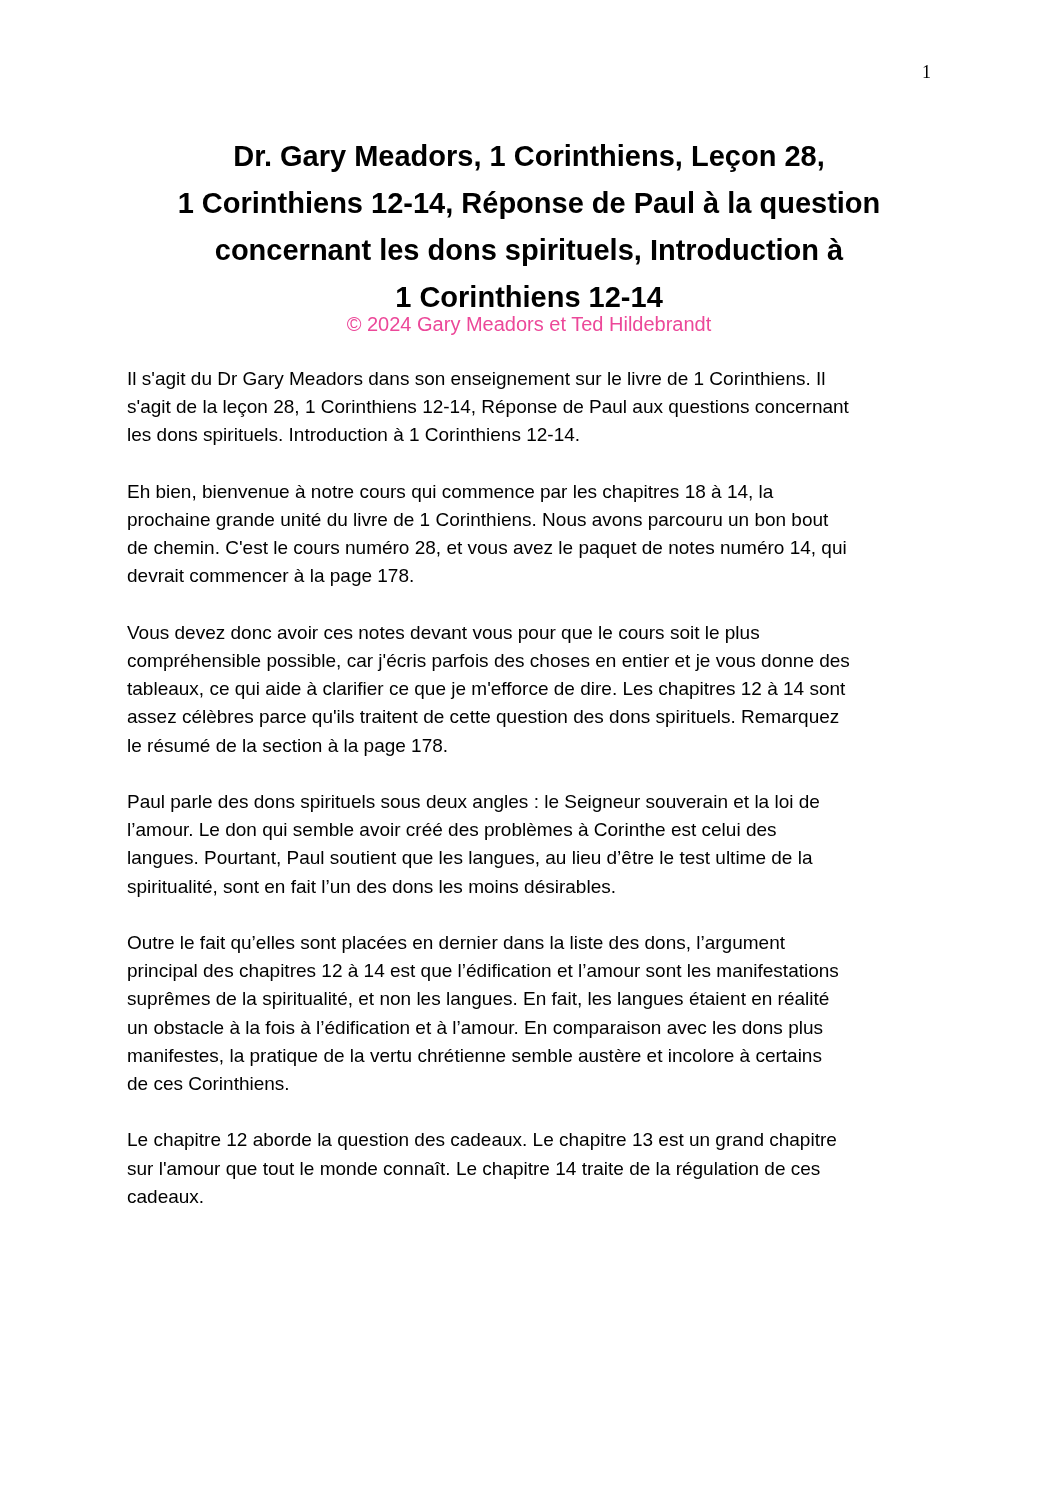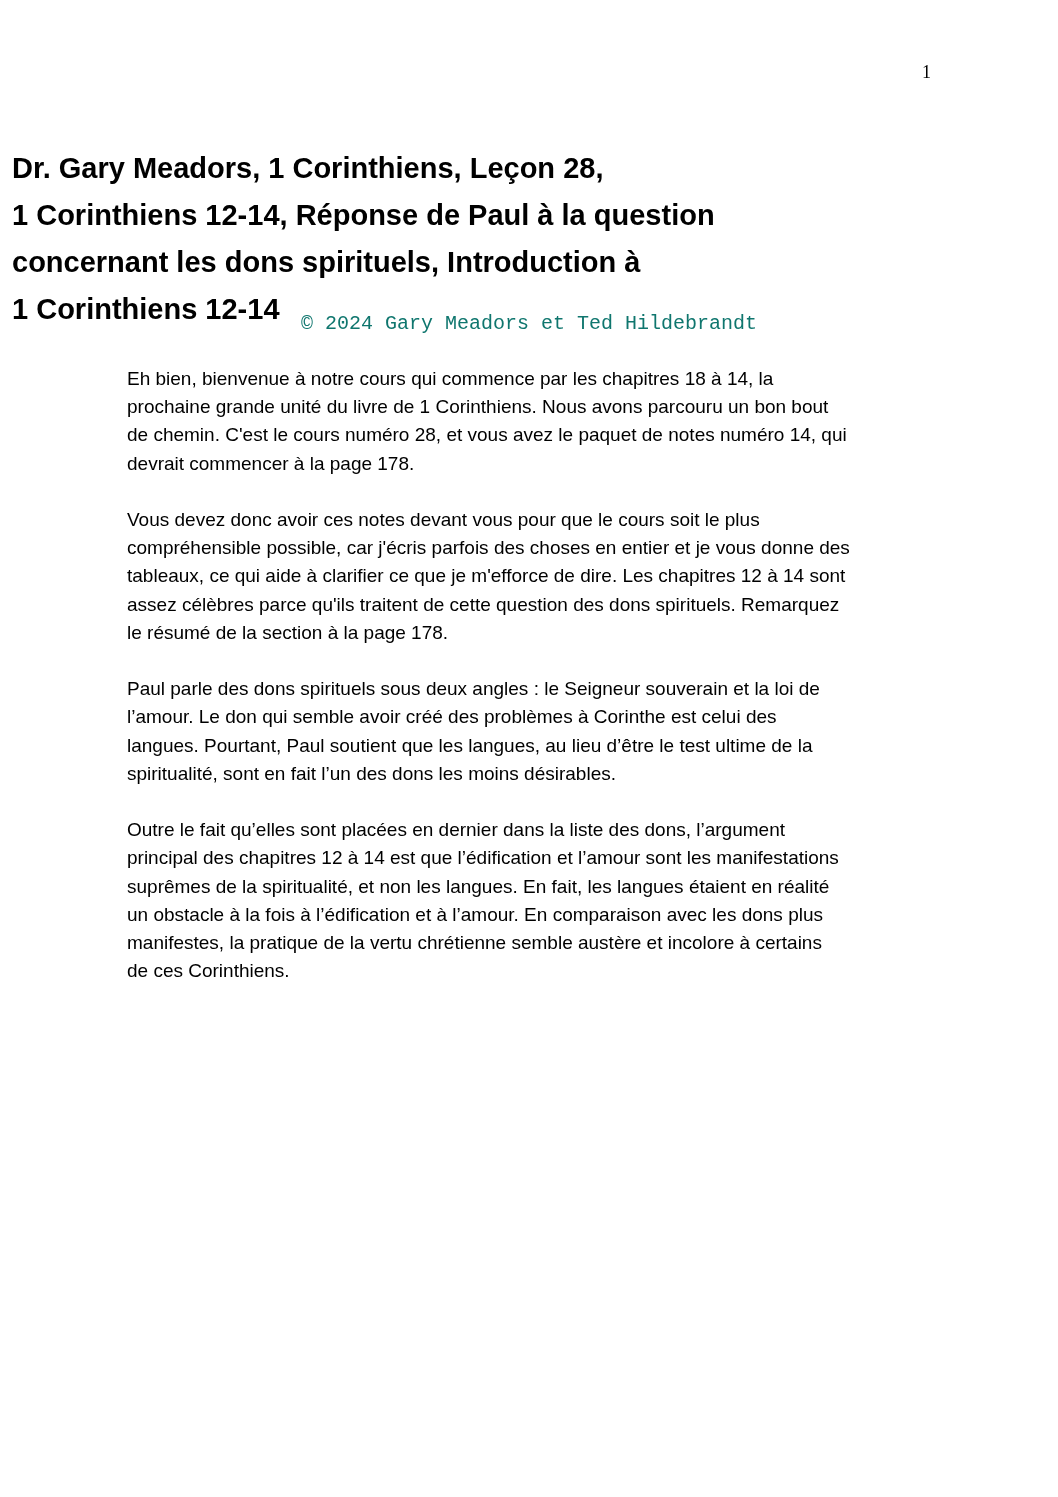--- a/index.html
+++ b/index.html
@@ -23,38 +23,39 @@
     font-family: "Liberation Serif", serif;
     font-size: 18px;
     line-height: 20px;
     color: #000000;
   }
   .doc-title {
     position: absolute;
     top: 133px;
     left: 0;
     right: 0;
-    margin: 12px;
+    margin: 0;
+    text-align: center;
     font-family: "Liberation Sans", sans-serif;
     font-weight: bold;
     font-size: 29px;
     line-height: 47px;
     white-space: pre-line;
     color: #000000;
   }
   .copyright {
     position: absolute;
     top: 311px;
     left: 0;
     right: 0;
     text-align: center;
-    font-family: Liberation Mono, monospace;
+    font-family: Liberation Sans, sans-serif;
     font-size: 20px;
     line-height: 26px;
-    color: #0f766e;
+    color: #ec4899;
   }
   .body-text {
     position: absolute;
     top: 365px;
     left: 127px;
     width: 806px;
     font-family: "Liberation Sans", sans-serif;
     font-size: 19px;
     line-height: 28.2px;
     color: #000000;
@@ -72,33 +73,39 @@
   <div class="page-number">1</div>
 
   <h1 class="doc-title">Dr. Gary Meadors, 1 Corinthiens, Leçon 28,
 1 Corinthiens 12-14, Réponse de Paul à la question
 concernant les dons spirituels, Introduction à
 1 Corinthiens 12-14</h1>
 
   <div class="copyright">© 2024 Gary Meadors et Ted Hildebrandt</div>
 
   <div class="body-text" id="body-text">
+      <p>Il s'agit du Dr Gary Meadors dans son enseignement sur le livre de 1 Corinthiens. Il
+s'agit de la leçon 28, 1 Corinthiens 12-14, Réponse de Paul aux questions concernant
+les dons spirituels. Introduction à 1 Corinthiens 12-14.</p>
       <p>Eh bien, bienvenue à notre cours qui commence par les chapitres 18 à 14, la
 prochaine grande unité du livre de 1 Corinthiens. Nous avons parcouru un bon bout
 de chemin. C'est le cours numéro 28, et vous avez le paquet de notes numéro 14, qui
 devrait commencer à la page 178.</p>
       <p>Vous devez donc avoir ces notes devant vous pour que le cours soit le plus
 compréhensible possible, car j'écris parfois des choses en entier et je vous donne des
 tableaux, ce qui aide à clarifier ce que je m'efforce de dire. Les chapitres 12 à 14 sont
 assez célèbres parce qu'ils traitent de cette question des dons spirituels. Remarquez
 le résumé de la section à la page 178.</p>
       <p>Paul parle des dons spirituels sous deux angles : le Seigneur souverain et la loi de
 l’amour. Le don qui semble avoir créé des problèmes à Corinthe est celui des
 langues. Pourtant, Paul soutient que les langues, au lieu d’être le test ultime de la
 spiritualité, sont en fait l’un des dons les moins désirables.</p>
       <p>Outre le fait qu’elles sont placées en dernier dans la liste des dons, l’argument
 principal des chapitres 12 à 14 est que l’édification et l’amour sont les manifestations
 suprêmes de la spiritualité, et non les langues. En fait, les langues étaient en réalité
 un obstacle à la fois à l’édification et à l’amour. En comparaison avec les dons plus
 manifestes, la pratique de la vertu chrétienne semble austère et incolore à certains
 de ces Corinthiens.</p>
+      <p>Le chapitre 12 aborde la question des cadeaux. Le chapitre 13 est un grand chapitre
+sur l'amour que tout le monde connaît. Le chapitre 14 traite de la régulation de ces
+cadeaux.</p>
     </div>
 </div>
 
 </body></html>

